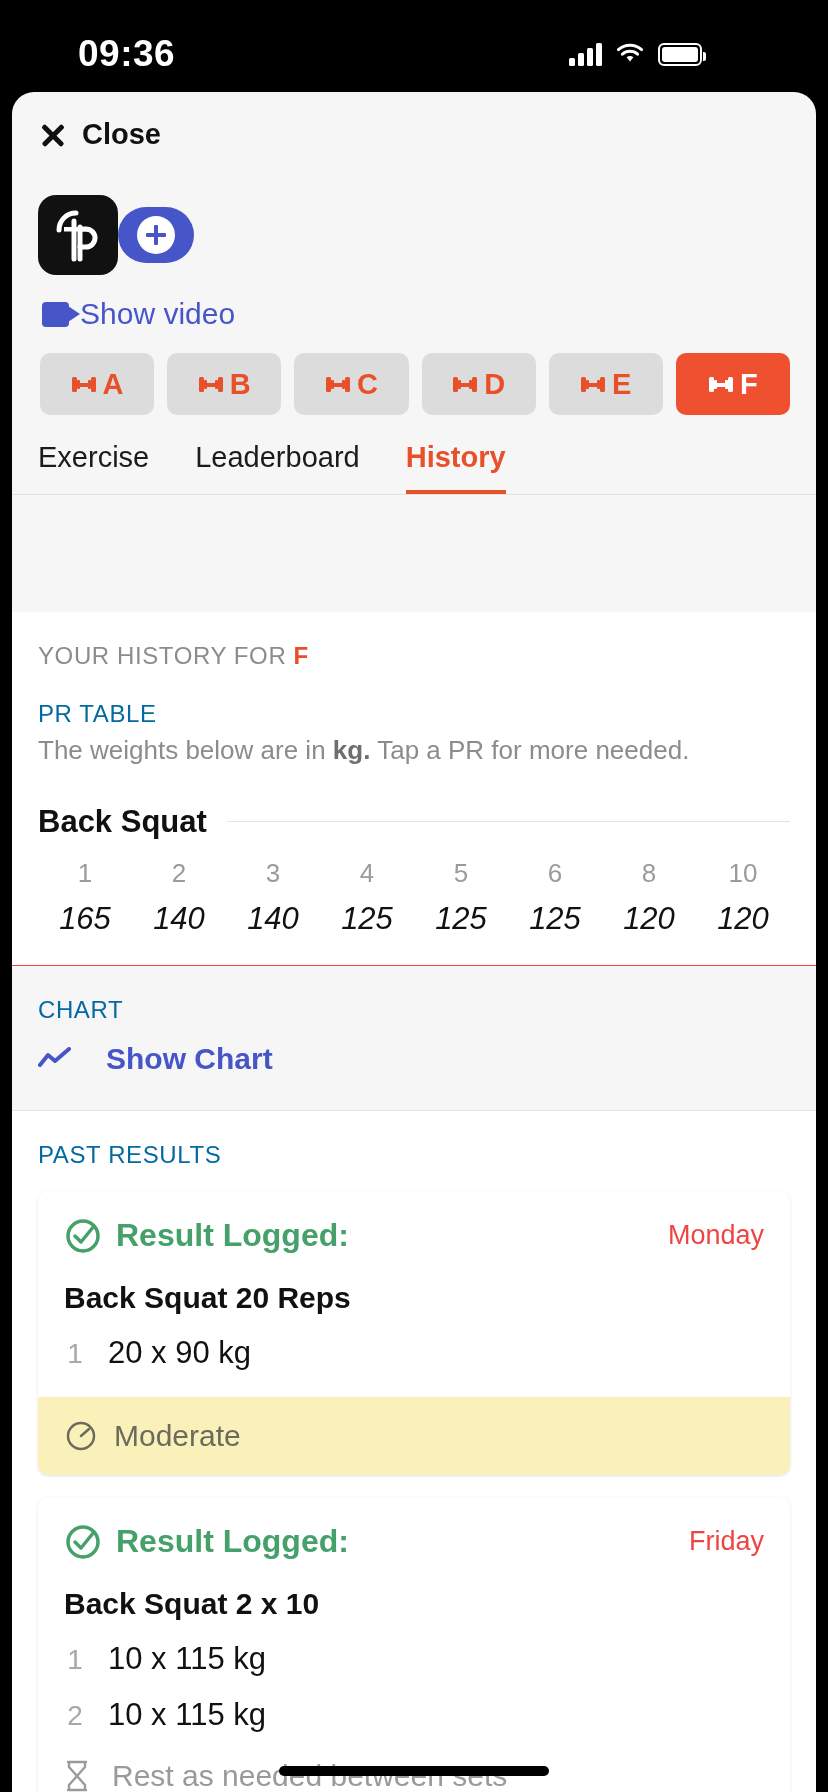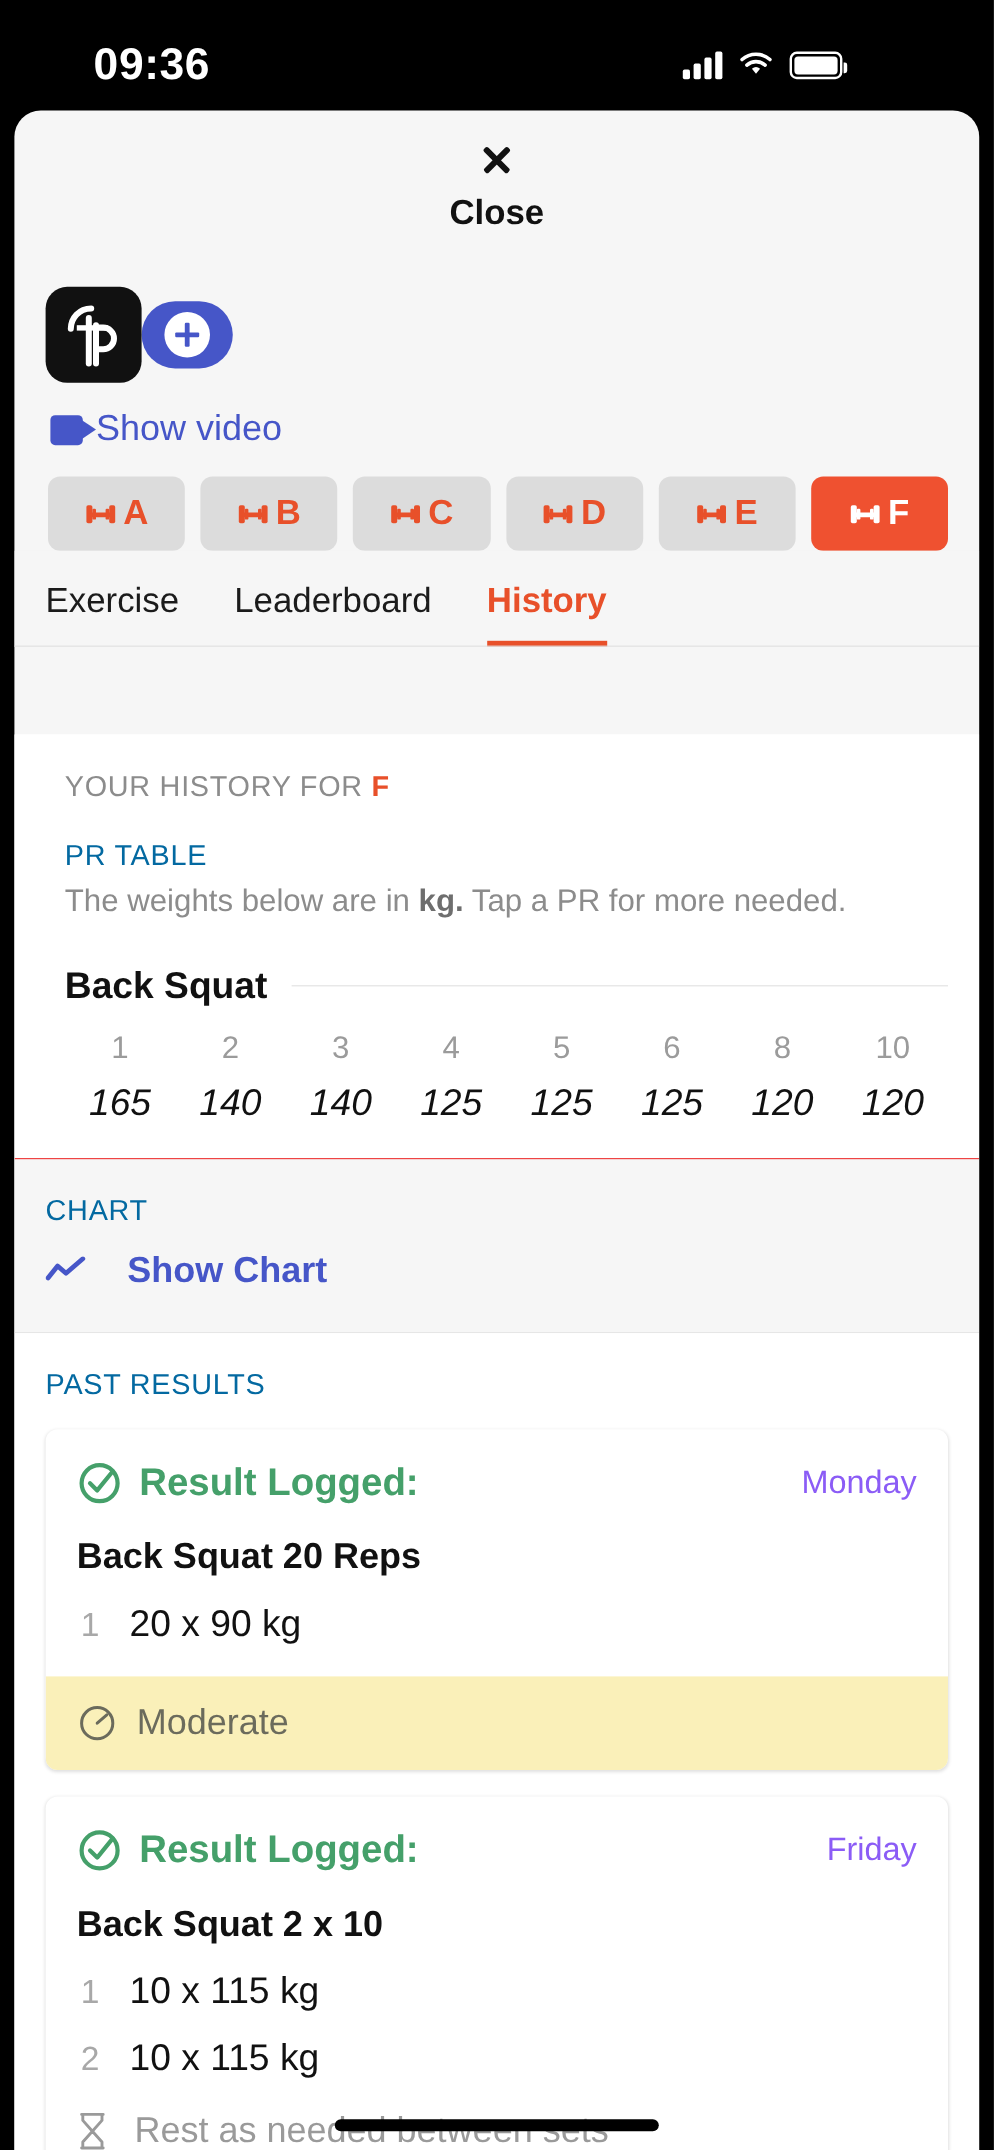--- a/index.html
+++ b/index.html
@@ -39,21 +39,21 @@
 
   
   .sheet {
     position: absolute; top: 92px; left: 12px;
     width: 804px; height: 1700px;
     background: #f6f6f6;
     border-radius: 22px 22px 0 0;
     overflow: hidden;
   }
 
-  .close-row { display: flex; align-items: center; gap: 14px; padding: 26px 26px 10px 26px; flex-direction: column; }
+  .close-row { display: flex; align-items: center; gap: 14px; padding: 26px 26px 10px 26px; }
   .close-x { width: 30px; height: 30px; position: relative; flex: 0 0 auto; }
   .close-x::before, .close-x::after {
     content: ""; position: absolute; left: 1px; top: 13px;
     width: 28px; height: 4.5px; background: #111; border-radius: 2px;
   }
   .close-x::before { transform: rotate(45deg); }
   .close-x::after  { transform: rotate(-45deg); }
   .close-label { font-size: 29px; font-weight: 700; color: #111; }
 
   .hero { display: flex; align-items: flex-start; padding: 8px 22px 0 26px; }
@@ -103,21 +103,21 @@
   .db .p1 { left: 1px; } .db .p2 { right: 1px; }
   .db .t1, .db .t2 { position: absolute; top: 4px; width: 3px; height: 9px; background: currentColor; border-radius: 1px; }
   .db .t1 { left: 6px; } .db .t2 { right: 6px; }
 
   .tabs { display: flex; align-items: flex-end; gap: 46px; padding: 26px 0 0 26px; background: #f6f6f6; position: relative; }
   .tab { font-size: 29px; color: #1b1b1b; padding-bottom: 16px; cursor: pointer; border-bottom: 5px solid transparent; }
   .tab.active { color: #e8502a; font-weight: 700; border-bottom-color: #e8502a; }
   .tabs::after { content:""; position:absolute; left:0; right:0; bottom:0; height:1px; background:#e2e2e2; }
 
   
-  .section-white { background: #fff; padding: 30px 26px 28px 42px; }
+  .section-white { background: #fff; padding: 30px 26px 28px 26px; }
   .section-grey  { background: #f6f6f6; padding: 30px 26px 34px 26px; border-top: 1px solid #ef4444; border-bottom: 1px solid #e6e6e6; }
   .section-white2{ background: #fff; padding: 30px 26px 8px 26px; }
 
   .eyebrow { font-size: 24px; color: #8c8c8c; letter-spacing: 0.6px; }
   .eyebrow .hl { color: #e8502a; font-weight: 700; }
   .block-label { font-size: 24px; color: #0369a1; letter-spacing: 0.6px; margin-bottom: 6px; }
   .note { font-size: 26px; color: #8c8c8c; line-height: 1.3; }
   .note b { color: #6e6e6e; font-weight: 700; }
 
   .pr-head { display: flex; align-items: center; gap: 20px; margin-top: 36px; }
@@ -129,21 +129,21 @@
 
   .chartlink { display: flex; align-items: center; gap: 34px; margin-top: 18px; cursor: pointer; }
   .chartlink span { font-size: 30px; color: #4656c8; font-weight: 700; }
 
   .card { background: #fff; border-radius: 10px; margin-top: 22px; box-shadow: 0 1px 3px rgba(0,0,0,0.13); overflow: hidden; }
   .card-body { padding: 26px 26px 26px 26px; }
   .card-top { display: flex; align-items: center; justify-content: space-between; }
   .logged { display: flex; align-items: center; gap: 14px; }
   .logged span { font-size: 32px; font-weight: 700; color: #3fa濃; }
   .logged .txt { font-size: 32px; font-weight: 700; color: #45a06a; }
-  .day { font-size: 27px; color: #8b5cf6; }
+  .day { font-size: 27px; color: #ef4444; }
   .card-title { font-size: 30px; font-weight: 700; color: #111; margin-top: 26px; }
   .setrow { display: flex; align-items: baseline; gap: 22px; margin-top: 20px; }
   .setno { font-size: 28px; color: #a8a8a8; width: 22px; text-align: center; }
   .setval { font-size: 31px; color: #111; }
   .moderate { background: #faf0b9; padding: 22px 26px; display: flex; align-items: center; gap: 16px; }
   .moderate .txt { font-size: 30px; color: #6b6b5c; }
   .restrow { display: flex; align-items: center; gap: 22px; margin-top: 26px; }
   .restrow .txt { font-size: 30px; color: #9a9a9a; }
 
   .scroll { position: absolute; top: 520px; left: 0; width: 804px; height: 1180px; overflow: hidden; background:#fff; }

